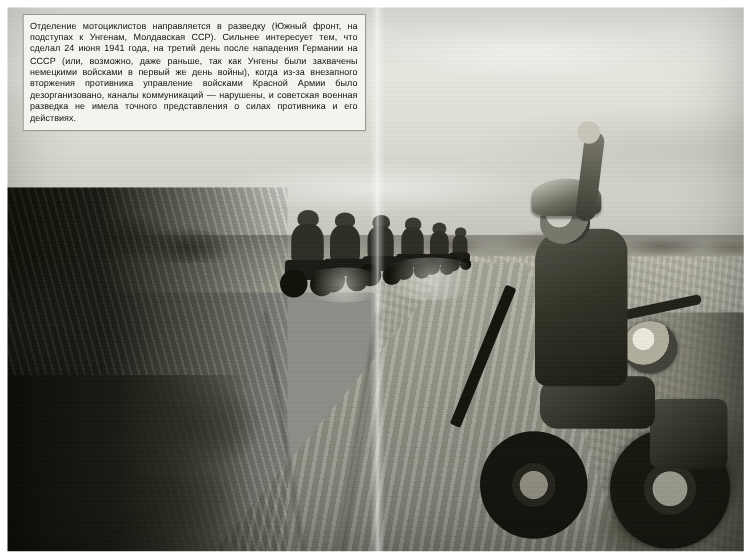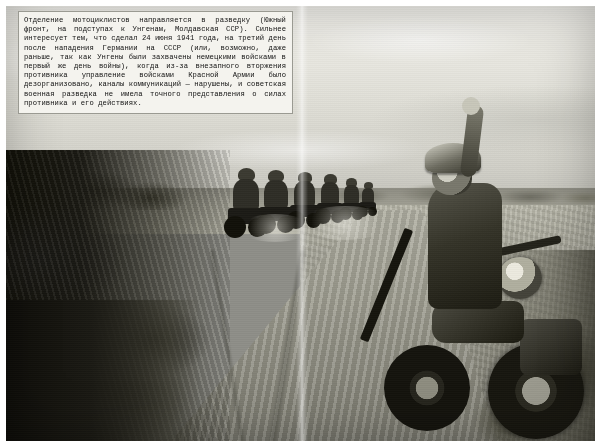--- a/index.html
+++ b/index.html
@@ -335,21 +335,21 @@
   
   .caption {
     position: absolute;
     left: 18px;
     top: 11px;
     width: 262px;
     padding: 4px 6px 5px 5px;
     background: #f4f3ee;
     border: 1px solid #9a9a92;
     color: #111;
-    font-family: Liberation Mono, monospace;
+    font-family: Liberation Sans, sans-serif;
     font-size: 7.2px;
     line-height: 9.2px;
     text-align: justify;
     letter-spacing: .05px;
   }
 </style>
 </head>
 <body>
 
 <div id="page">

